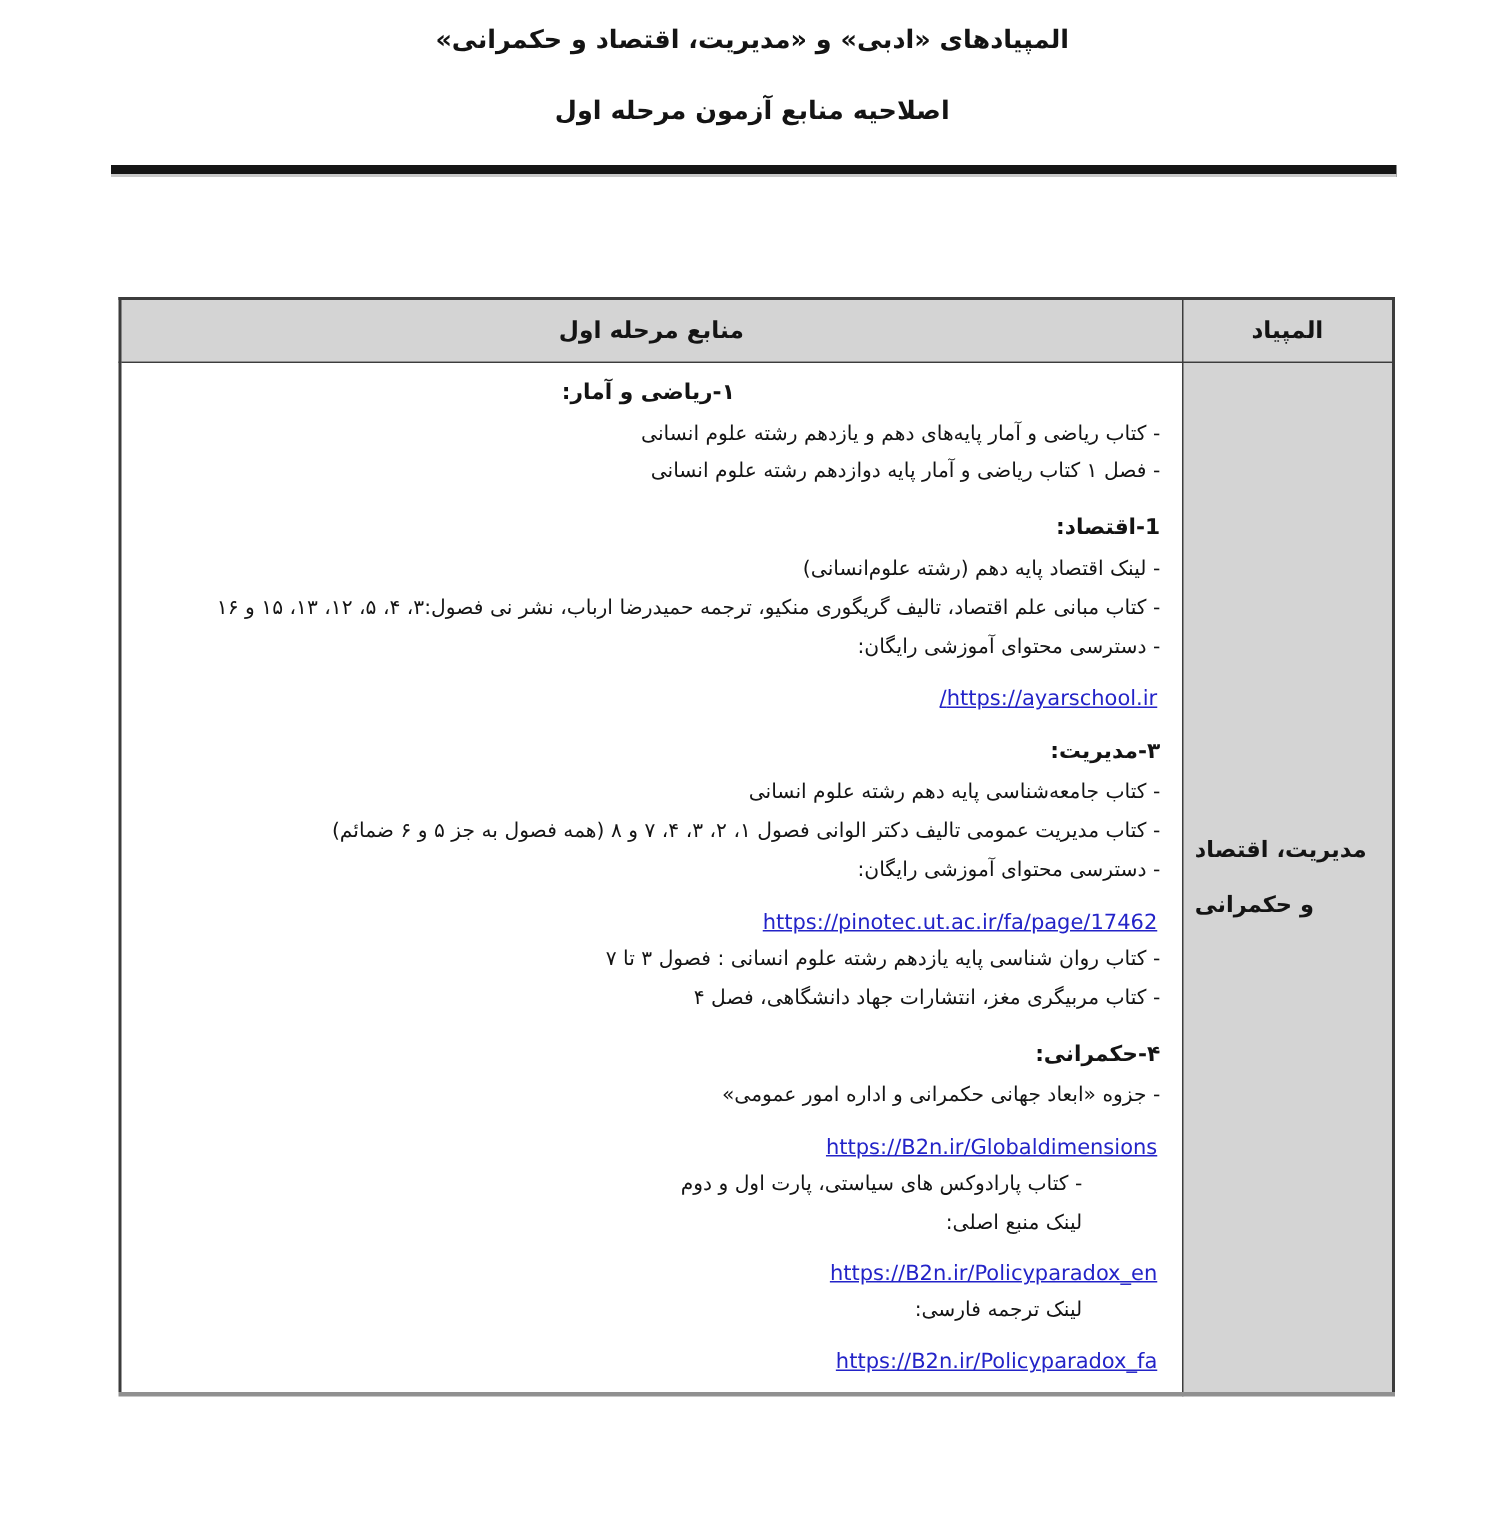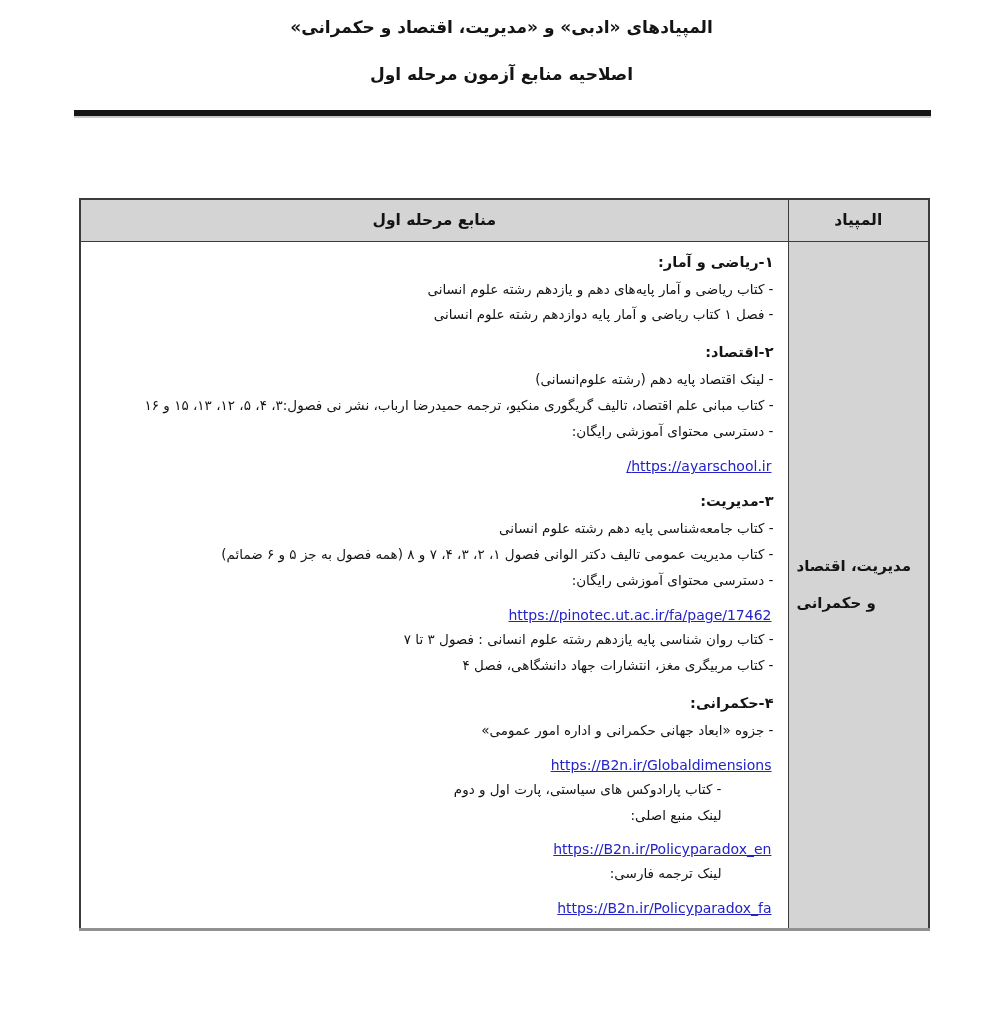--- a/index.html
+++ b/index.html
@@ -72,21 +72,21 @@
     vertical-align:top;
     padding:8px 14px 6px 10px;
     font-size:13.5px;
     text-align:right;
   }
   .section-title{
     font-weight:700;
     font-size:14.5px;
     margin:19px 0 9px;
   }
-  .section:first-child .section-title{margin-top:4px;}
+  .section:first-child .section-title{margin-top:4px;text-align:center;}
   .line{
     margin-bottom:5px;
     line-height:1.55;
   }
   .indent{margin-right:52px;}
   a.link{
     display:block;
     margin:16px 2px 6px 0;
     color:var(--link);
     text-decoration:underline;
@@ -119,21 +119,21 @@
   <tbody>
     <tr>
       <td class="olympiad-cell">مدیریت، اقتصاد و حکمرانی</td>
       <td class="sources-cell">
           <div class="section">
             <div class="section-title">۱-ریاضی و آمار:</div>
             <div class="line">- کتاب ریاضی و آمار پایه‌های دهم و یازدهم رشته علوم انسانی</div>
             <div class="line">- فصل ۱ کتاب ریاضی و آمار پایه دوازدهم رشته علوم انسانی</div>
           </div>
           <div class="section">
-            <div class="section-title">۲-اقتصاد:</div>
+            <div class="section-title">1-اقتصاد:</div>
             <div class="line">- لینک اقتصاد پایه دهم (رشته علوم‌انسانی)</div>
             <div class="line">- کتاب مبانی علم اقتصاد، تالیف گریگوری منکیو، ترجمه حمیدرضا ارباب، نشر نی فصول:۳، ۴، ۵، ۱۲، ۱۳، ۱۵ و ۱۶</div>
             <div class="line">- دسترسی محتوای آموزشی رایگان:</div>
             <a class="link" href="#">https://ayarschool.ir/</a>
           </div>
           <div class="section">
             <div class="section-title">۳-مدیریت:</div>
             <div class="line">- کتاب جامعه‌شناسی پایه دهم رشته علوم انسانی</div>
             <div class="line">- کتاب مدیریت عمومی تالیف دکتر الوانی فصول ۱، ۲، ۳، ۴، ۷ و ۸ (همه فصول به جز ۵ و ۶ ضمائم)</div>
             <div class="line">- دسترسی محتوای آموزشی رایگان:</div>

